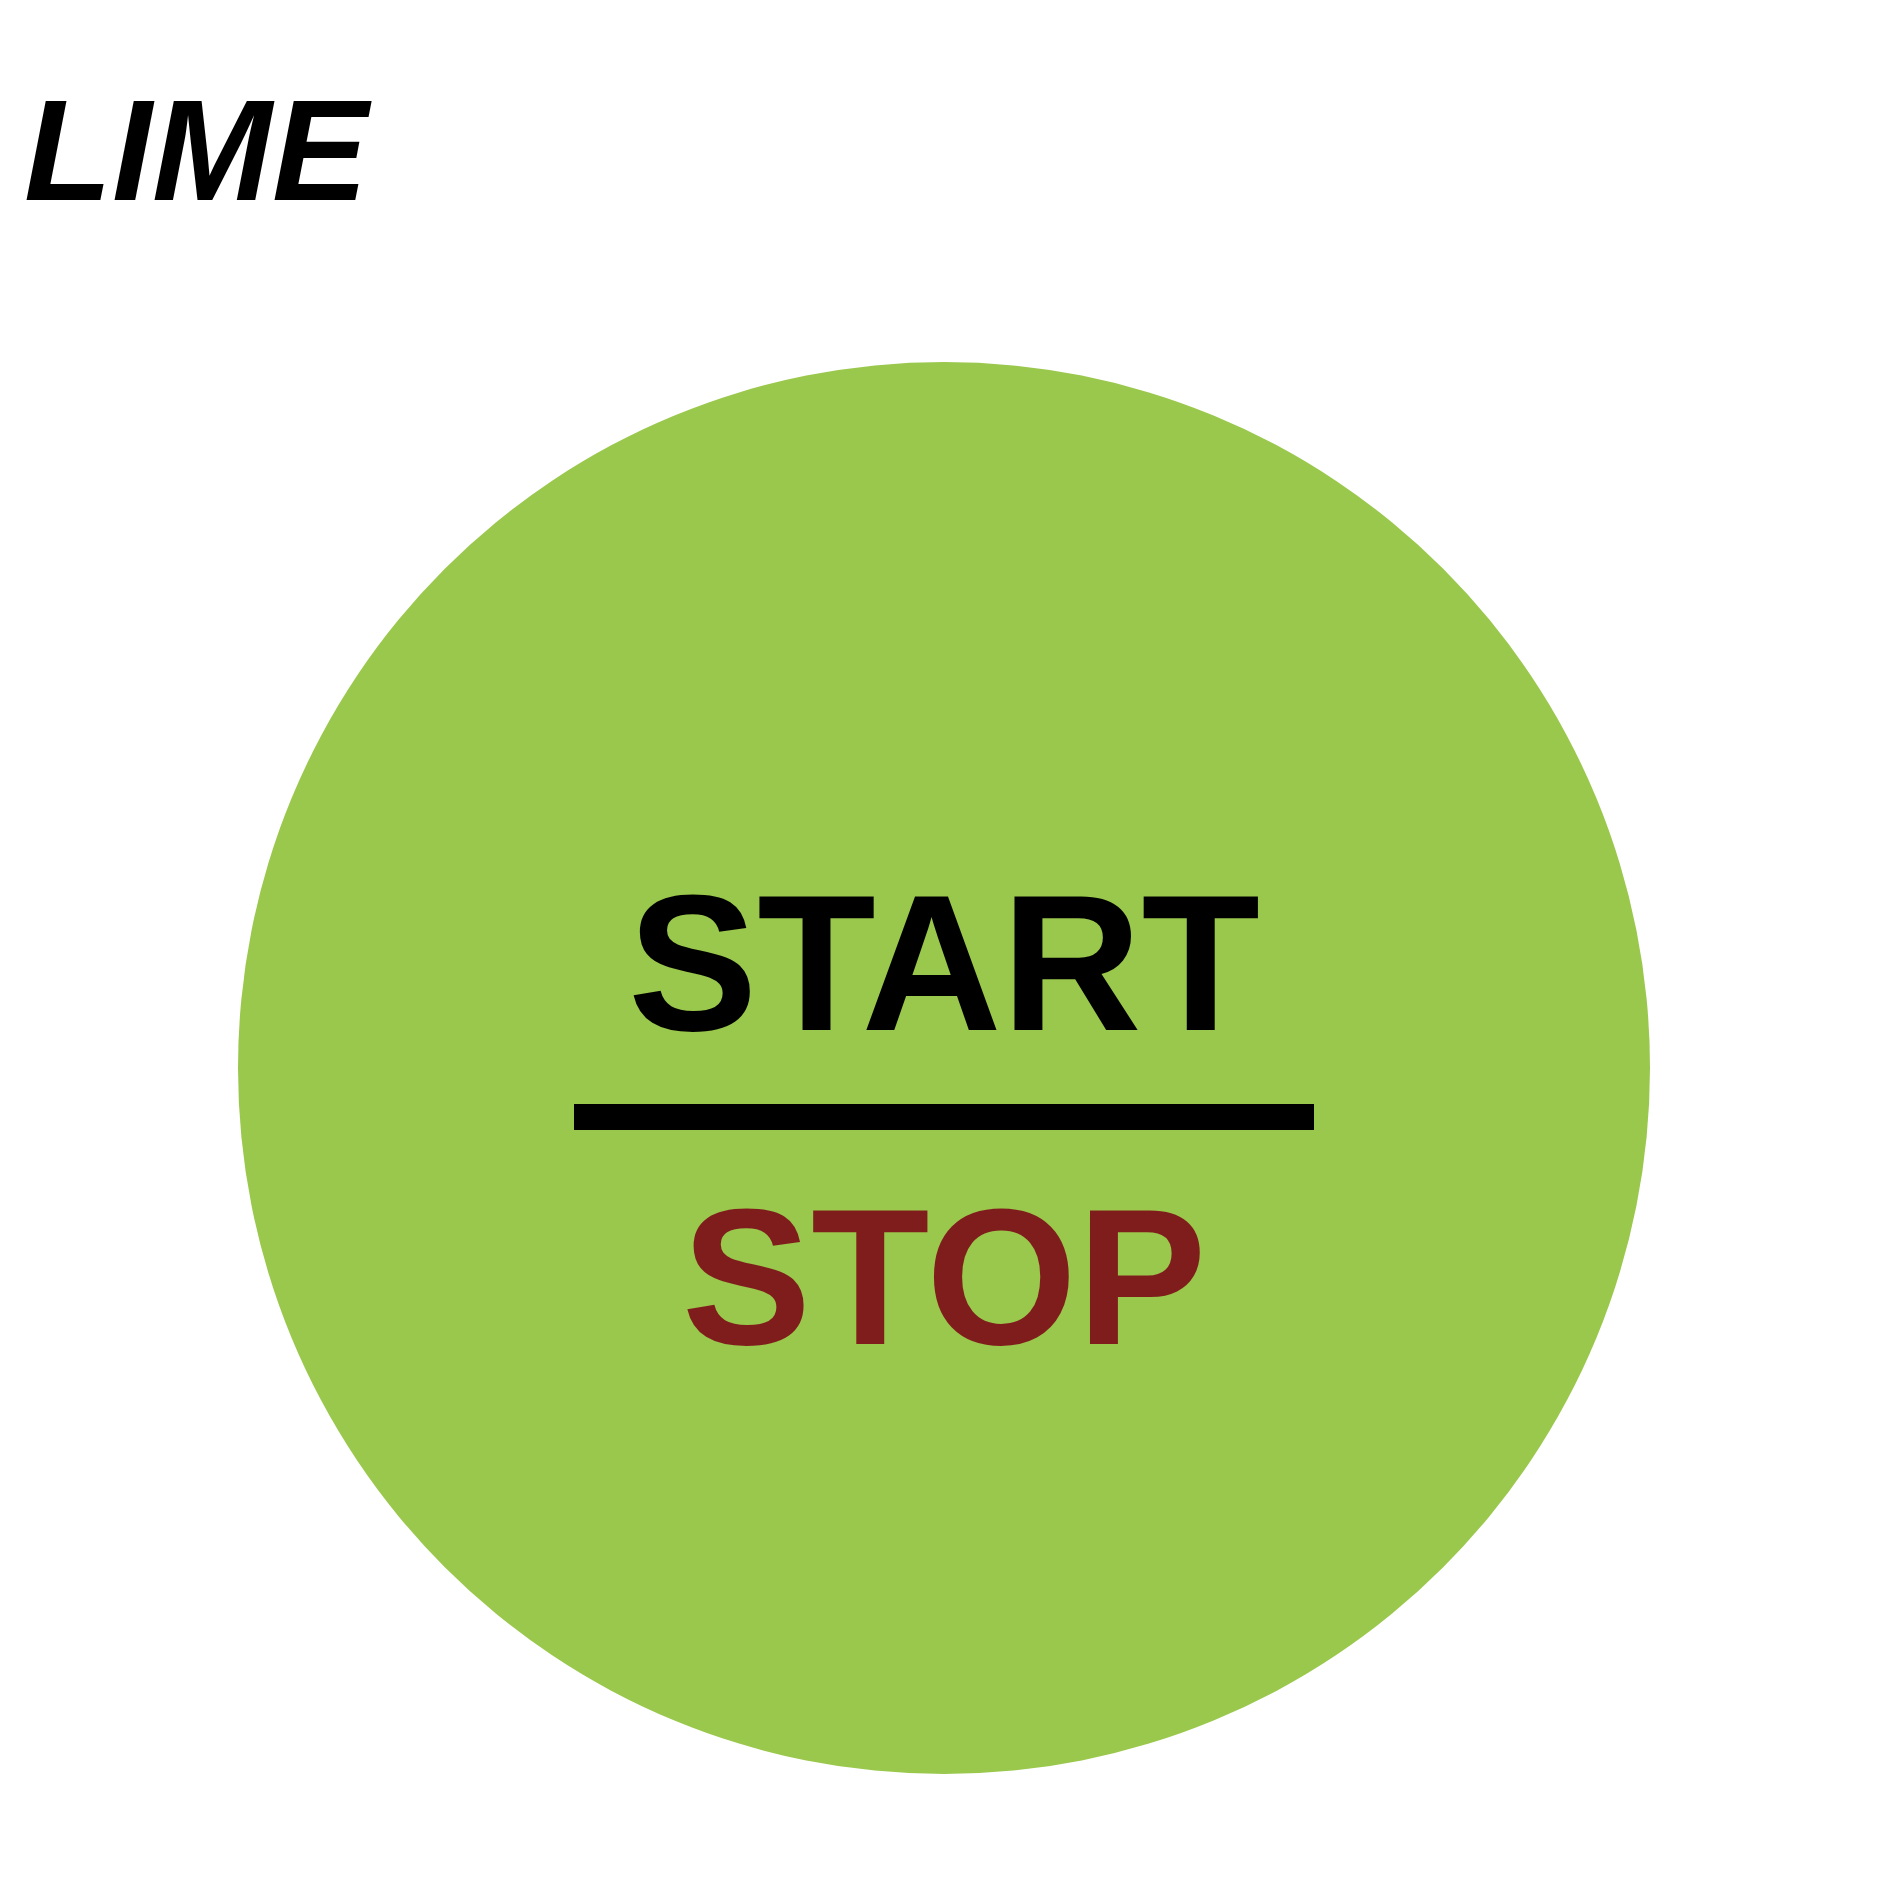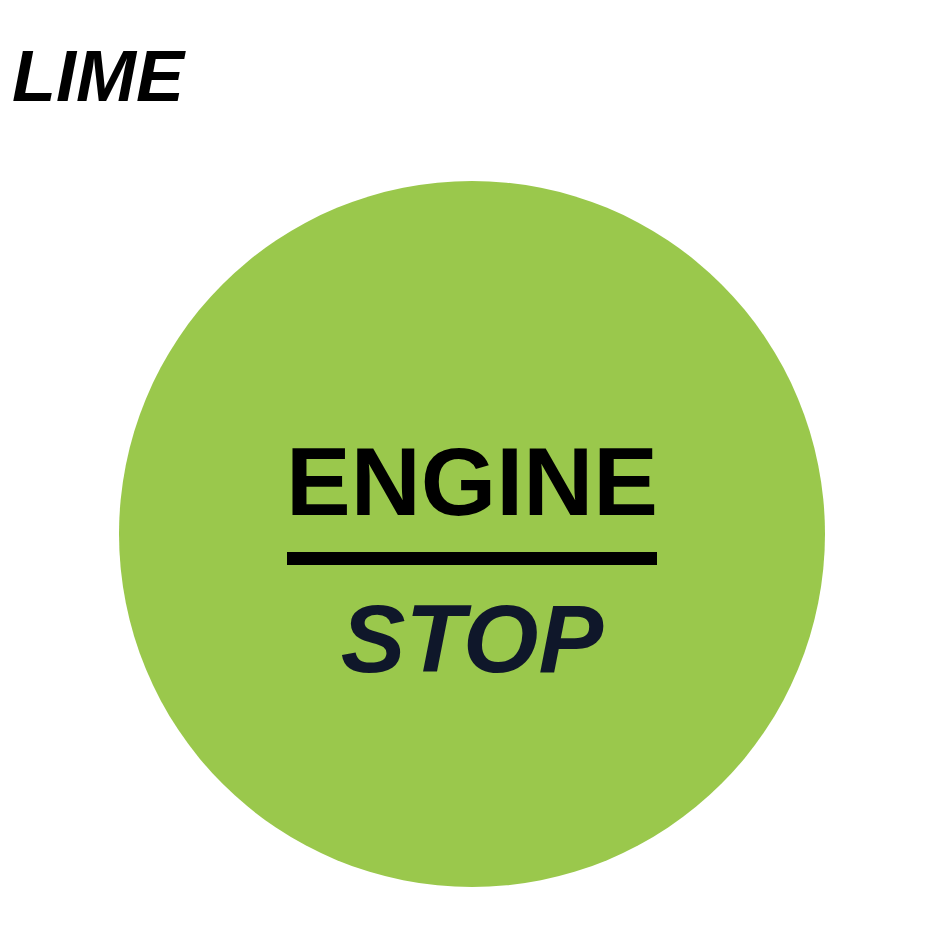--- a/index.html
+++ b/index.html
@@ -60,16 +60,16 @@
     color: #000000;
     text-align: center;
   }
 </style>
 </head>
 <body style="background-color: rgb(255, 255, 255);">
 
 <h1 class="page-title" style="color: rgb(0, 0, 0);">LIME</h1>
 
 <button class="circle-button" style="background-color: rgb(154, 200, 76);">
-  <span class="engine-label" style="color: rgb(0, 0, 0);">ENGINE</span>
+  <span class="engine-label" style="color: rgb(0, 0, 0);">START</span>
   <span class="divider-line" style="background-color: rgb(0, 0, 0);"></span>
-  <span class="stop-label" style="color: #0f172a; font-style: italic;">STOP</span>
+  <span class="stop-label" style="color: #7f1d1d;">STOP</span>
 </button>
 
 </body></html>

